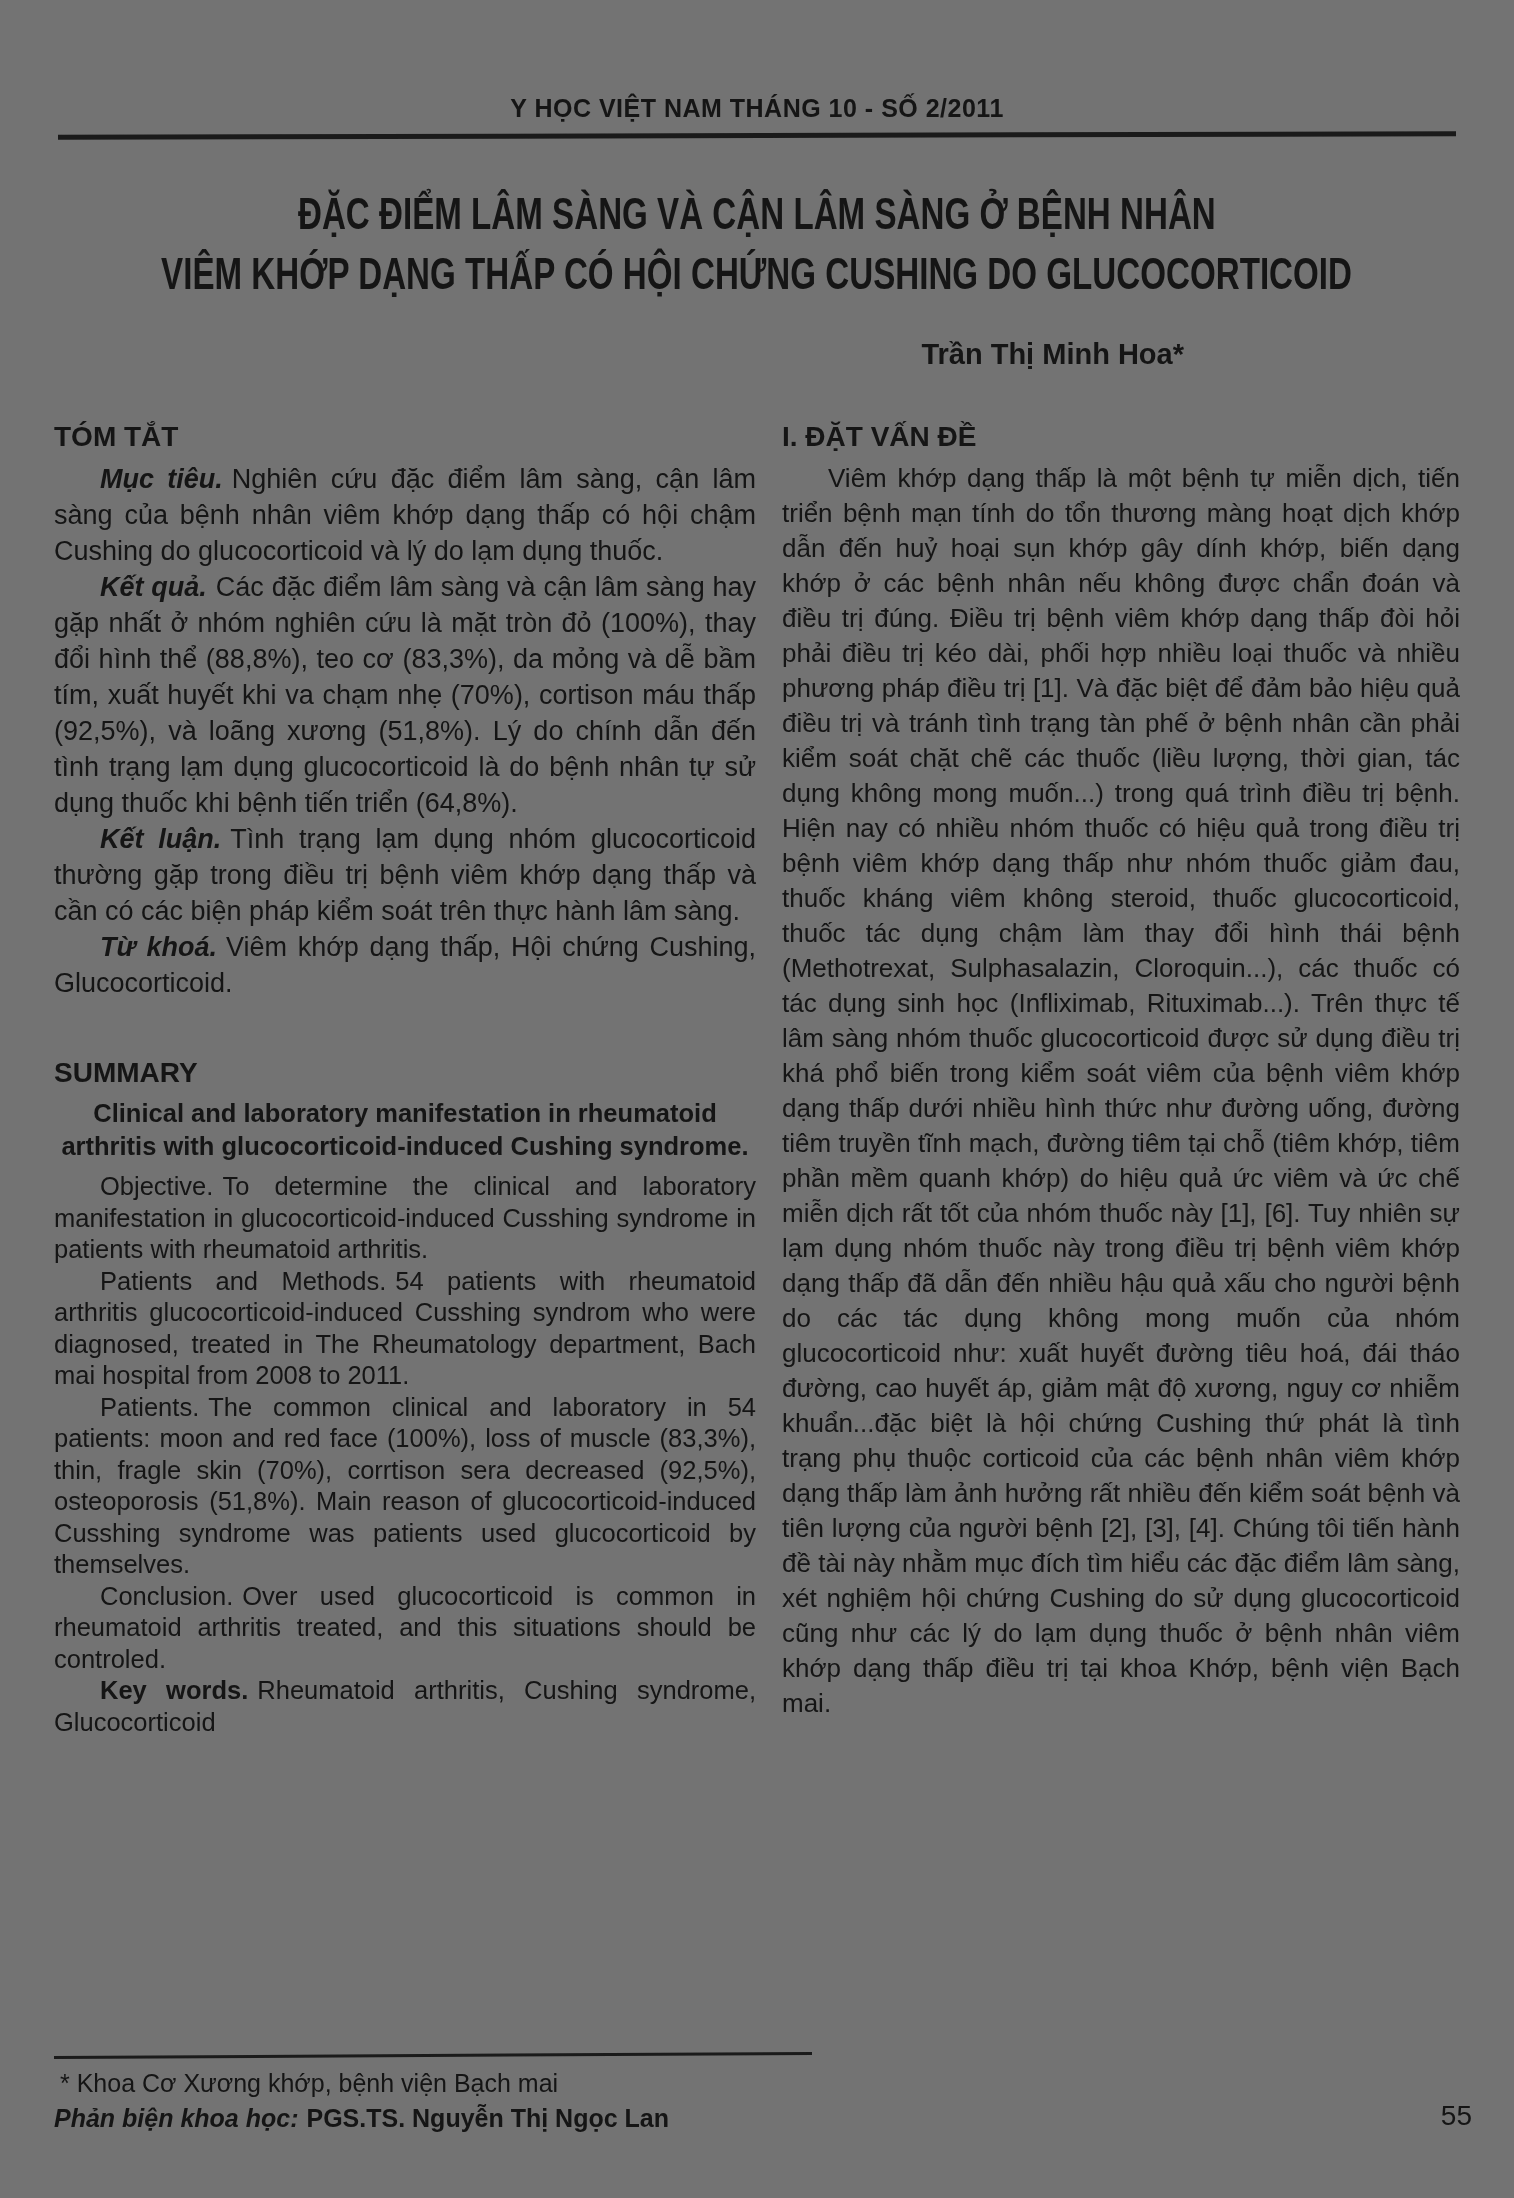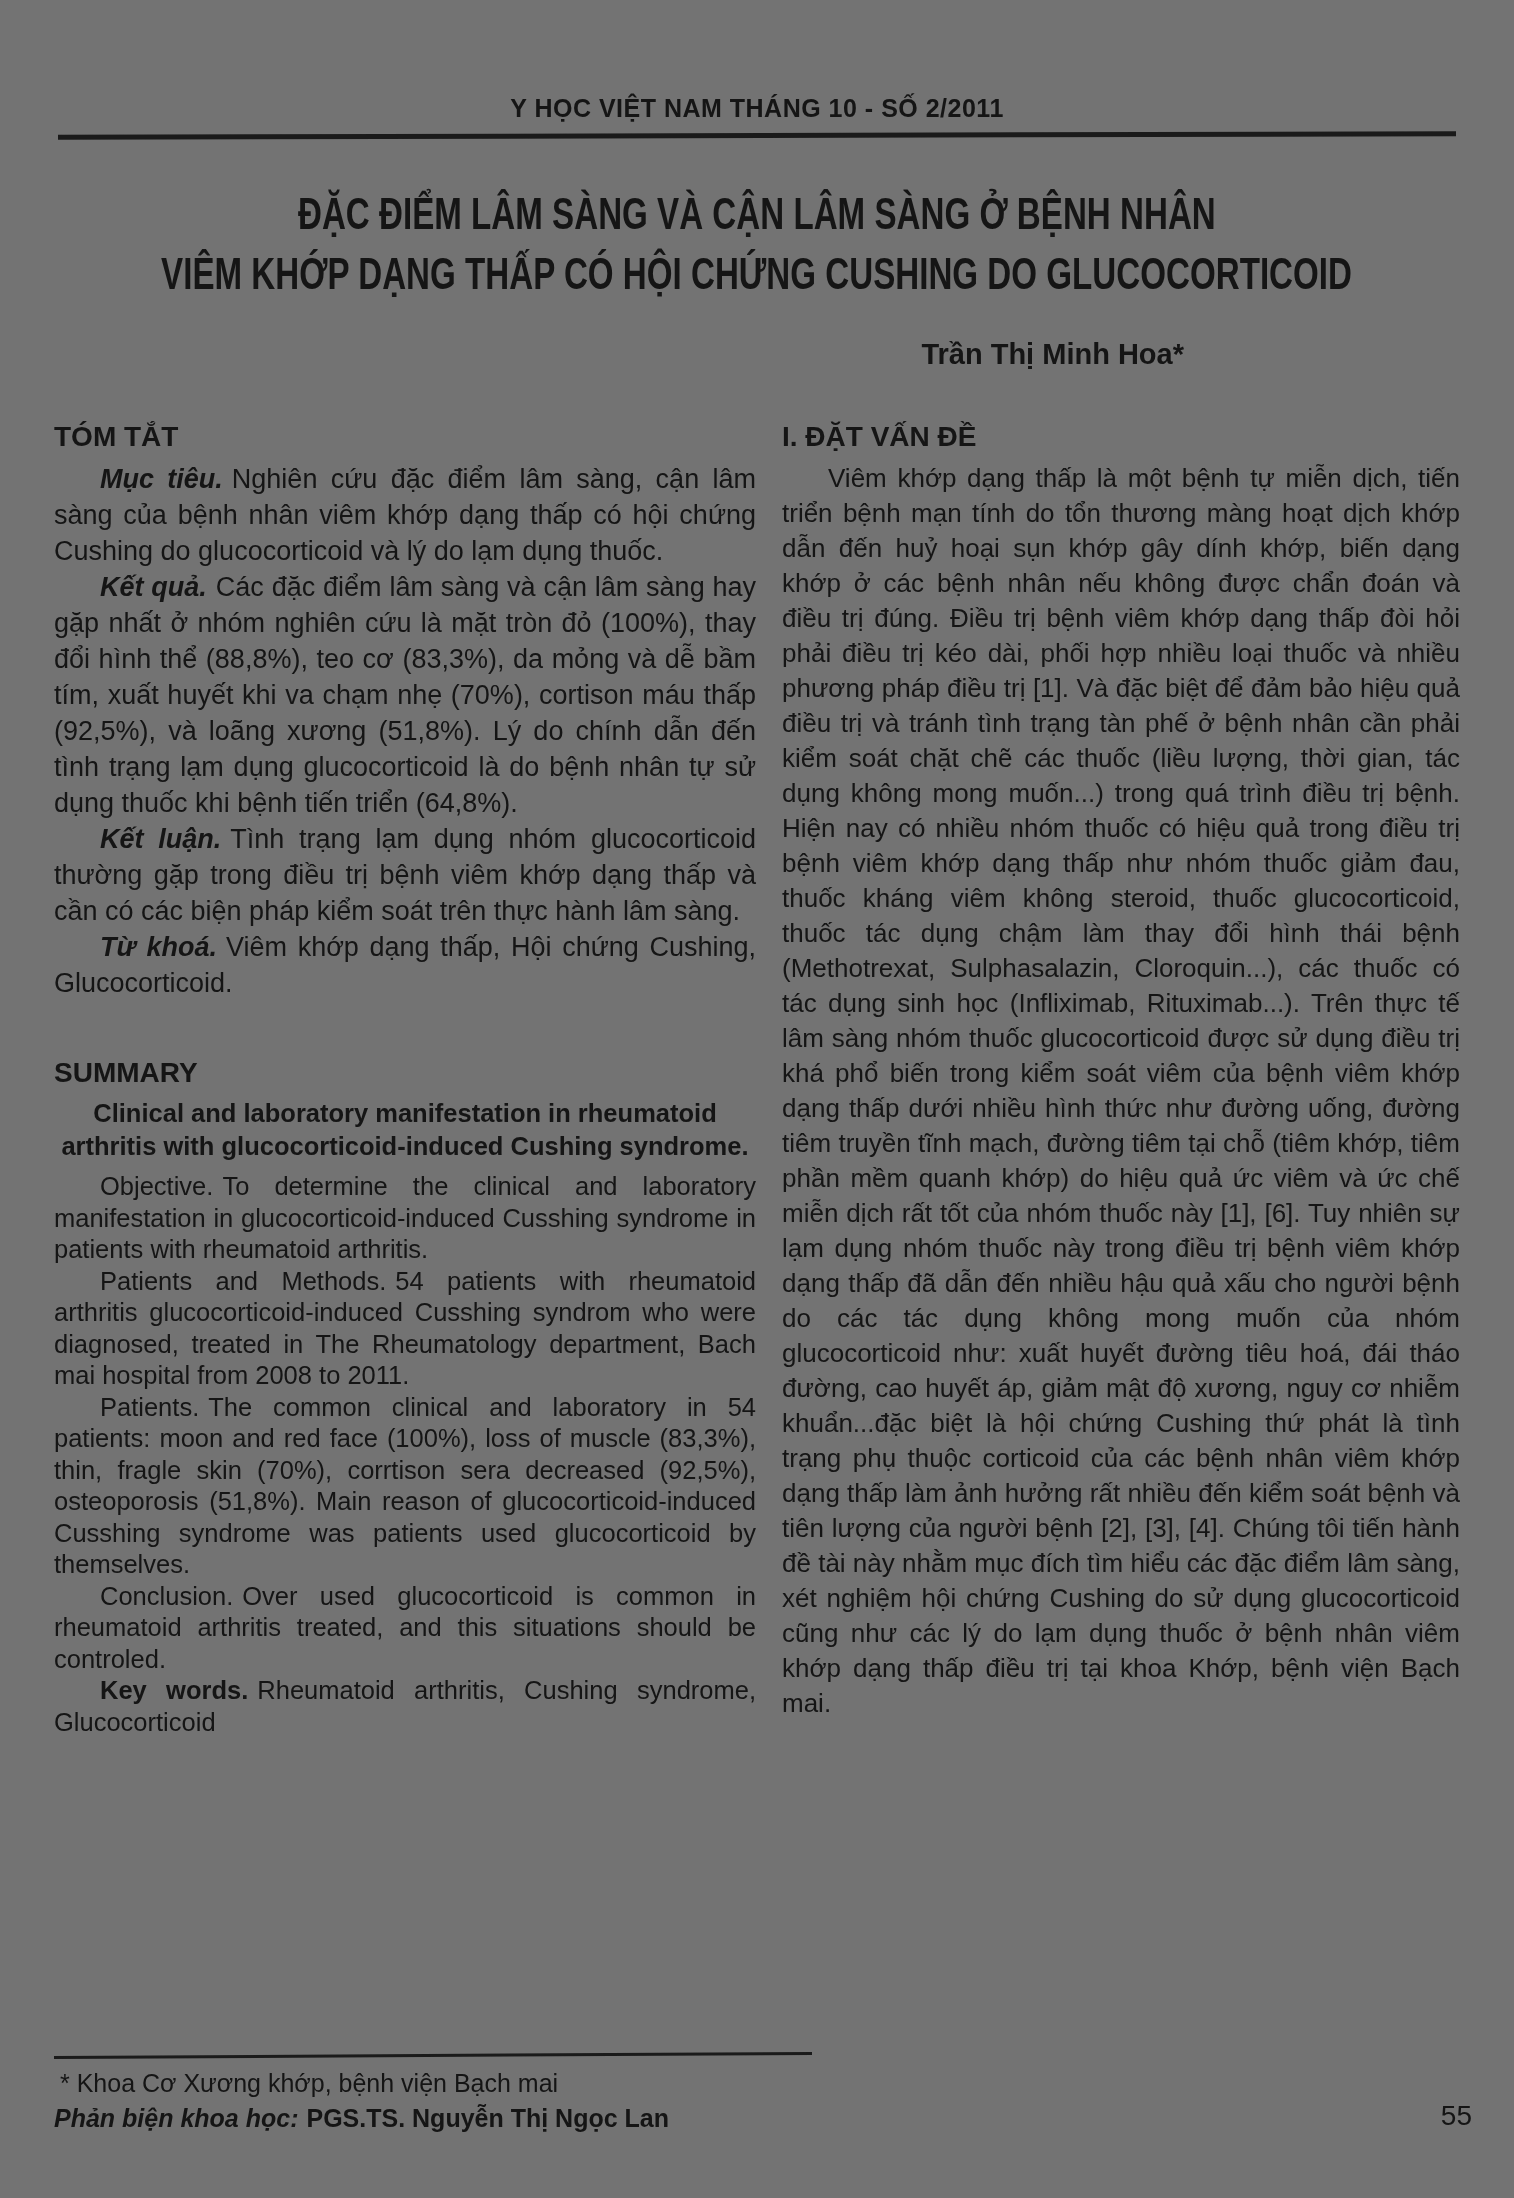--- a/index.html
+++ b/index.html
@@ -122,21 +122,21 @@
 
   <div class="author-line">Trần Thị Minh Hoa*</div>
 
   <div class="columns">
 
     <div class="col col-left">
 
       <div class="section-heading">TÓM TẮT</div>
 
       <p>
-        <span class="lead-vi">Mục tiêu.</span><span>Nghiên cứu đặc điểm lâm sàng, cận lâm sàng của bệnh nhân viêm khớp dạng thấp có hội chứng Cushing do glucocorticoid và lý do lạm dụng thuốc.</span>
+        <span class="lead-vi">Mục tiêu.</span><span>Nghiên cứu đặc điểm lâm sàng, cận lâm sàng của bệnh nhân viêm khớp dạng thấp có hội chậm Cushing do glucocorticoid và lý do lạm dụng thuốc.</span>
       </p>
       <p>
         <span class="lead-vi">Kết quả.</span><span>Các đặc điểm lâm sàng và cận lâm sàng hay gặp nhất ở nhóm nghiên cứu là mặt tròn đỏ (100%), thay đổi hình thể (88,8%), teo cơ (83,3%), da mỏng và dễ bầm tím, xuất huyết khi va chạm nhẹ (70%), cortison máu thấp (92,5%), và loãng xương (51,8%). Lý do chính dẫn đến tình trạng lạm dụng glucocorticoid là do bệnh nhân tự sử dụng thuốc khi bệnh tiến triển (64,8%).</span>
       </p>
       <p>
         <span class="lead-vi">Kết luận.</span><span>Tình trạng lạm dụng nhóm glucocorticoid thường gặp trong điều trị bệnh viêm khớp dạng thấp và cần có các biện pháp kiểm soát trên thực hành lâm sàng.</span>
       </p>
       <p>
         <span class="lead-vi">Từ khoá.</span><span>Viêm khớp dạng thấp, Hội chứng Cushing, Glucocorticoid.</span>
       </p>

